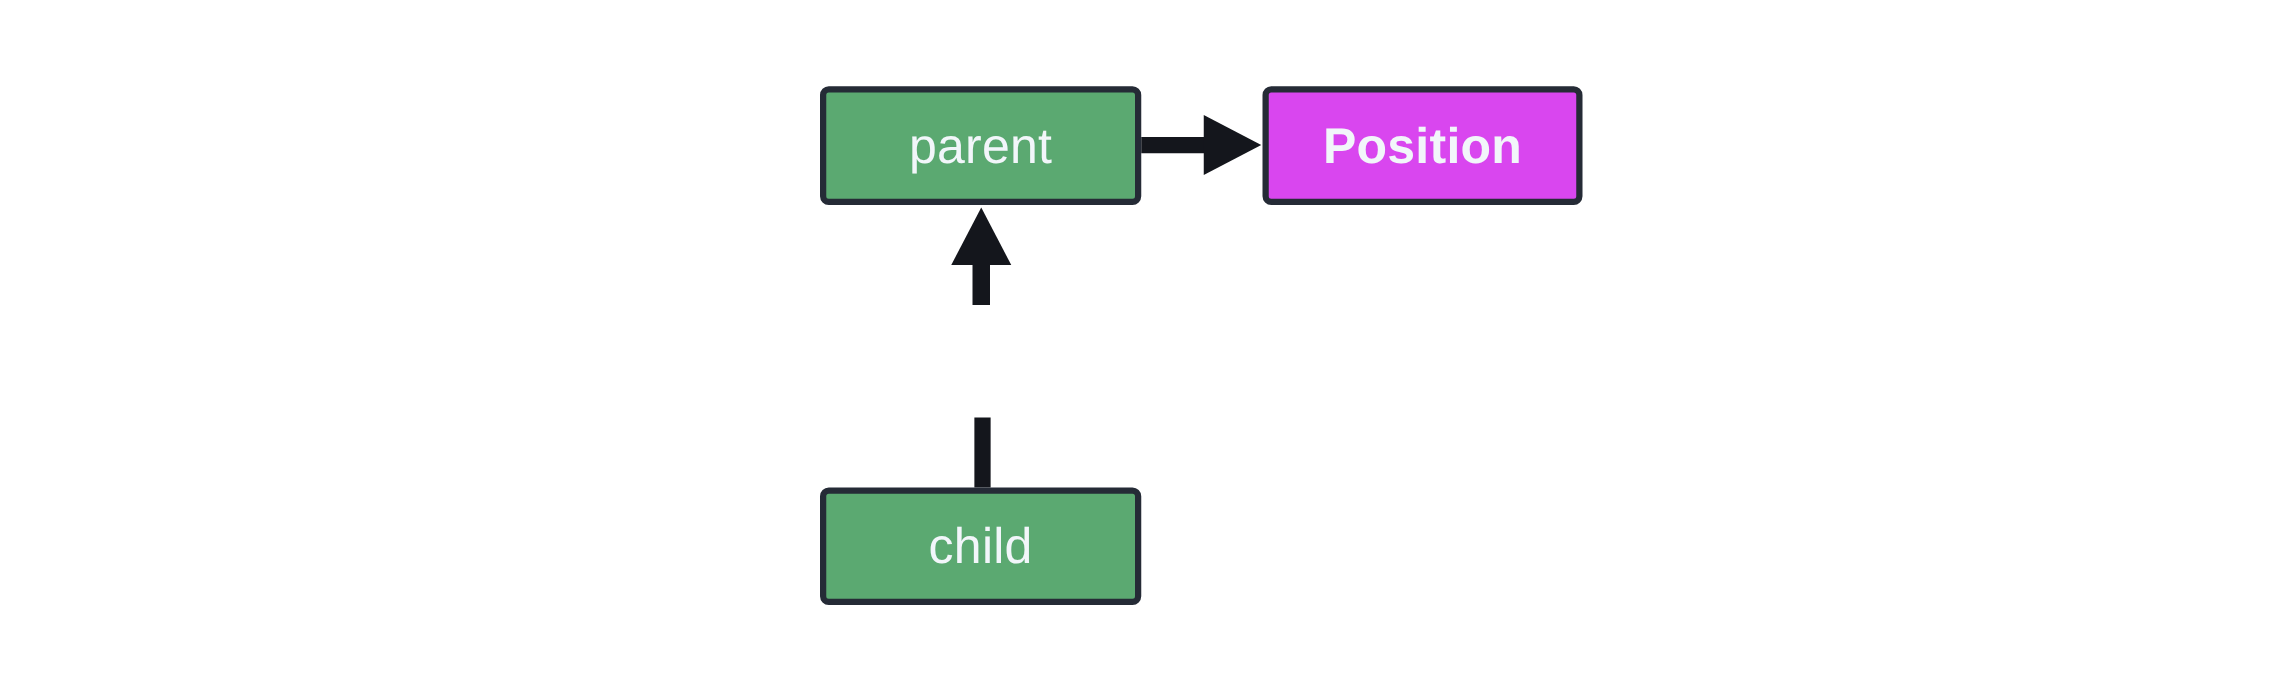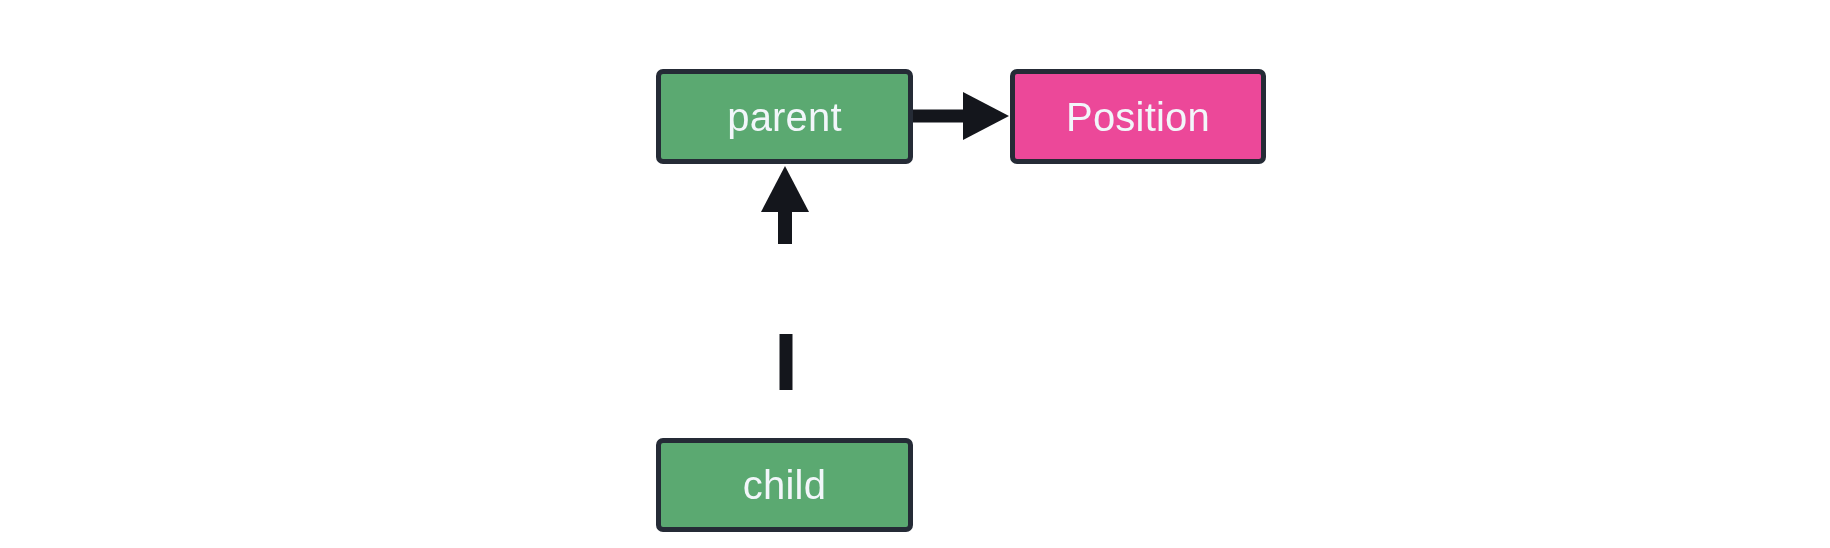--- a/index.html
+++ b/index.html
@@ -37,28 +37,28 @@
     color: #f2f6fa;
     font-family: "Liberation Sans", sans-serif;
     font-size: 40px;
     font-weight: 400;
     letter-spacing: 0.2px;
     line-height: 1;
     white-space: nowrap;
     user-select: none;
   }
   .node.entity   { background: #5ba971; }
-  .node.relation { background: #ec4899; }
+  .node.relation { background: #d946ef; font-weight: bold; }
   .node-label { pointer-events: none; }
 
   
   #node-parent   { left: 656px;  top: 69px;  width: 257px; height: 95px; }
   #node-position { left: 1010px; top: 69px;  width: 256px; height: 95px; }
   #node-childof  { left: 656px;  top: 244px; width: 257px; height: 92px; }
-  #node-child    { left: 656px;  top: 390px; width: 257px; height: 94px; margin-top: 48px; }
+  #node-child    { left: 656px;  top: 390px; width: 257px; height: 94px; }
 </style>
 </head>
 <body>
 
 <div id="canvas">
 
   <svg id="edge-layer" viewBox="0 0 1830 548">
 
     <g>
       <line x1="913" y1="116" x2="975" y2="116" stroke="#14161c" stroke-width="13" stroke-linecap="butt"></line>

